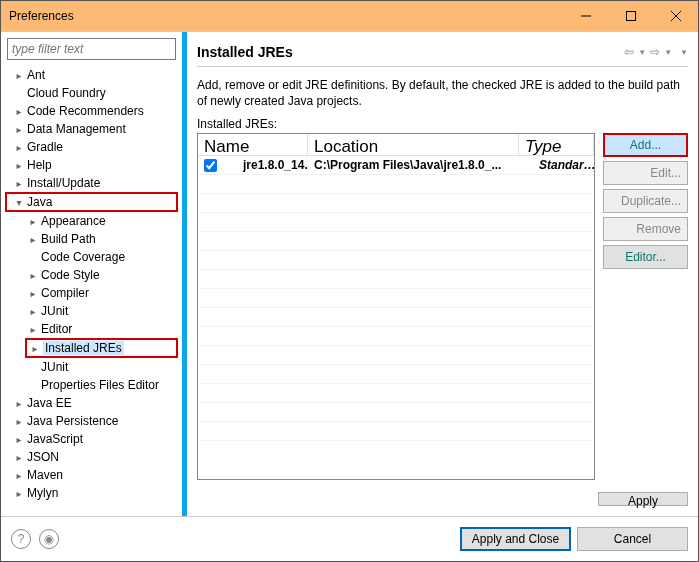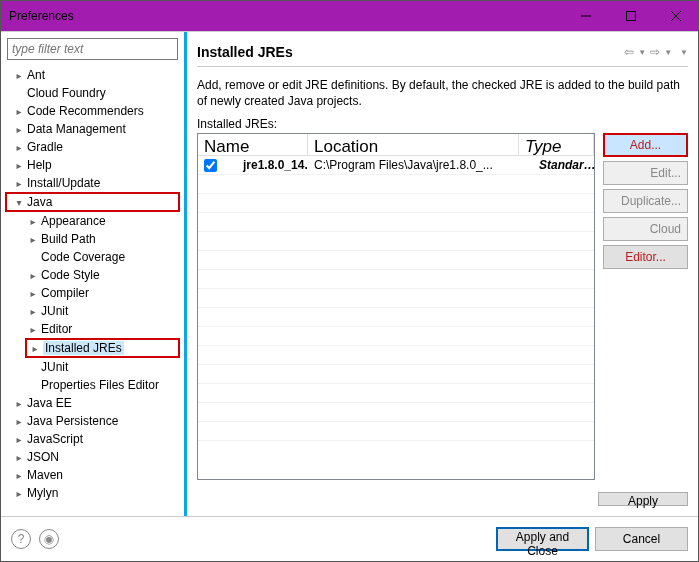--- a/index.html
+++ b/index.html
@@ -1,23 +1,23 @@
 <!DOCTYPE html>
 <html><head>
 <meta charset="utf-8">
 <style>
   * { box-sizing: border-box; }
   html, body { margin:0; padding:0; font-family: "Segoe UI", Tahoma, sans-serif; font-size:12px; color:#000; background:#fff; }
   .window { width:699px; height:562px; border:1px solid #555; background:#fff; display:flex; flex-direction:column; position:relative;}
-  .titlebar { height:30px; background:#a21caf; display:flex; align-items:center; padding:0 0 0 8px; border-bottom:0; }
+  .titlebar { height:30px; background:#fdba74; display:flex; align-items:center; padding:0 0 0 8px; border-bottom:0; }
   .titlebar .title { flex:1; font-size:12px; }
   .titlecontrols { display:flex; }
   .titlecontrols div { width:45px; height:30px; display:flex; align-items:center; justify-content:center; color:#000;}
   .body { flex:1; display:flex; border-top:1px solid #ccc; border-bottom:1px solid #ccc; min-height:0;}
-  .sidebar { width:186px; display:flex; flex-direction:column; border-right:3px solid #0ea5e9; }
+  .sidebar { width:186px; display:flex; flex-direction:column; border-right:5px solid #0ea5e9; }
   .filter { margin:6px 6px 4px 6px; }
   .filter input { width:100%; height:22px; border:1px solid #767676; padding:2px 4px; font-size:12px; font-style:italic; color:#555;}
   .treewrap { flex:1; position:relative; overflow:hidden;}
   .tree { position:absolute; inset:0; overflow-y:scroll; overflow-x:auto; padding:2px 0 2px 4px; }
   .tree::-webkit-scrollbar { width:17px; height:17px;}
   .tree::-webkit-scrollbar-track { background:#f0f0f0;}
   .tree::-webkit-scrollbar-thumb { background:#c1c1c1;}
   .node { display:flex; align-items:center; height:18px; padding-right:4px; white-space:nowrap; }
   .arrow { display:inline-block; width:12px; text-align:center; color:#666; font-size:10px; margin-right:2px;}
   .node.l1 { padding-left:8px; }
@@ -38,33 +38,33 @@
   .col-loc { flex:1;}
   .col-type { width:75px;font-style:italic;}
   .tablerows { flex:1; overflow:auto; position:relative;}
   .tablerows::-webkit-scrollbar { width:17px; height:17px;}
   .tablerows::-webkit-scrollbar-track { background:#f0f0f0;}
   .tablerows::-webkit-scrollbar-thumb { background:#c1c1c1;}
   .grid { min-width:100%; width:410px; }
   .row { display:flex; height:19px; border-bottom:1px solid #f1f1f1; align-items:center; font-size:12px;}
   .row div { padding:0 6px; white-space:nowrap; overflow:hidden; text-overflow:ellipsis;}
   .row .col-name { display:flex; align-items:center; gap:13px; font-weight:bold;}
-  .row .col-loc { font-weight:normal;}
+  .row .col-loc { font-weight:bold;}
   .row .col-type { font-weight:bold;}
   .row input[type=checkbox]{ margin:0;}
   .jre-icon { width:14px; height:12px; display:inline-block; background:linear-gradient(90deg,#ffcc33 0 50%,#3399ff 50% 100%);}
   .btncol { width:85px; display:flex; flex-direction:column; gap:4px; }
-  .btncol button { height:24px; border:1px solid #adadad; background:#e1e1e1; font-size:12px; color:#b91c1c;}
+  .btncol button { height:24px; border:1px solid #adadad; background:#e1e1e1; font-size:12px; color:#0f766e;}
   .btncol button:disabled { color:#888; background:#efefef;text-align:right;}
   .btncol button.primary { border:2px solid #c00; background:#c9e5ff;}
   .applyrow { display:flex; justify-content:flex-end; padding:12px 0 4px 0;}
   .applyrow button { width:90px; height:14px; border:1px solid #adadad; background:#e1e1e1; font-size:12px;}
   .footer { height:44px; display:flex; align-items:center; padding:0 10px; gap:6px;}
   .footer .spacer { flex:1;}
-  .footer button { width:93px; height:24px; border:1px solid #adadad; background:#e1e1e1; font-size:12px;}
+  .footer button { width:111px; height:24px; border:1px solid #adadad; background:#e1e1e1; font-size:12px;}
   .footer button.default { border:2px solid #0066b3; }
   .helpicons { display:flex; gap:8px; }
   .circleicon { width:20px; height:20px; border:1.5px solid #888; border-radius:50%; display:flex; align-items:center; justify-content:center; color:#888; font-size:12px;}
 </style>
 </head>
 <body>
 <div class="window">
 
   <div class="titlebar">
     <div class="title">Preferences</div>
@@ -299,21 +299,21 @@
                   <div class="col-loc"></div>
                   <div class="col-type"></div>
                 </div>
               </div>
           </div>
         </div>
         <div class="btncol" id="btncol">
             <button class="primary">Add...</button>
             <button disabled="">Edit...</button>
             <button disabled="">Duplicate...</button>
-            <button disabled="">Cloud</button>
+            <button disabled="">Remove</button>
             <button>Editor...</button>
           </div>
       </div>
 
       <div class="applyrow">
         <button>Apply</button>
       </div>
     </div>
   </div>
 

